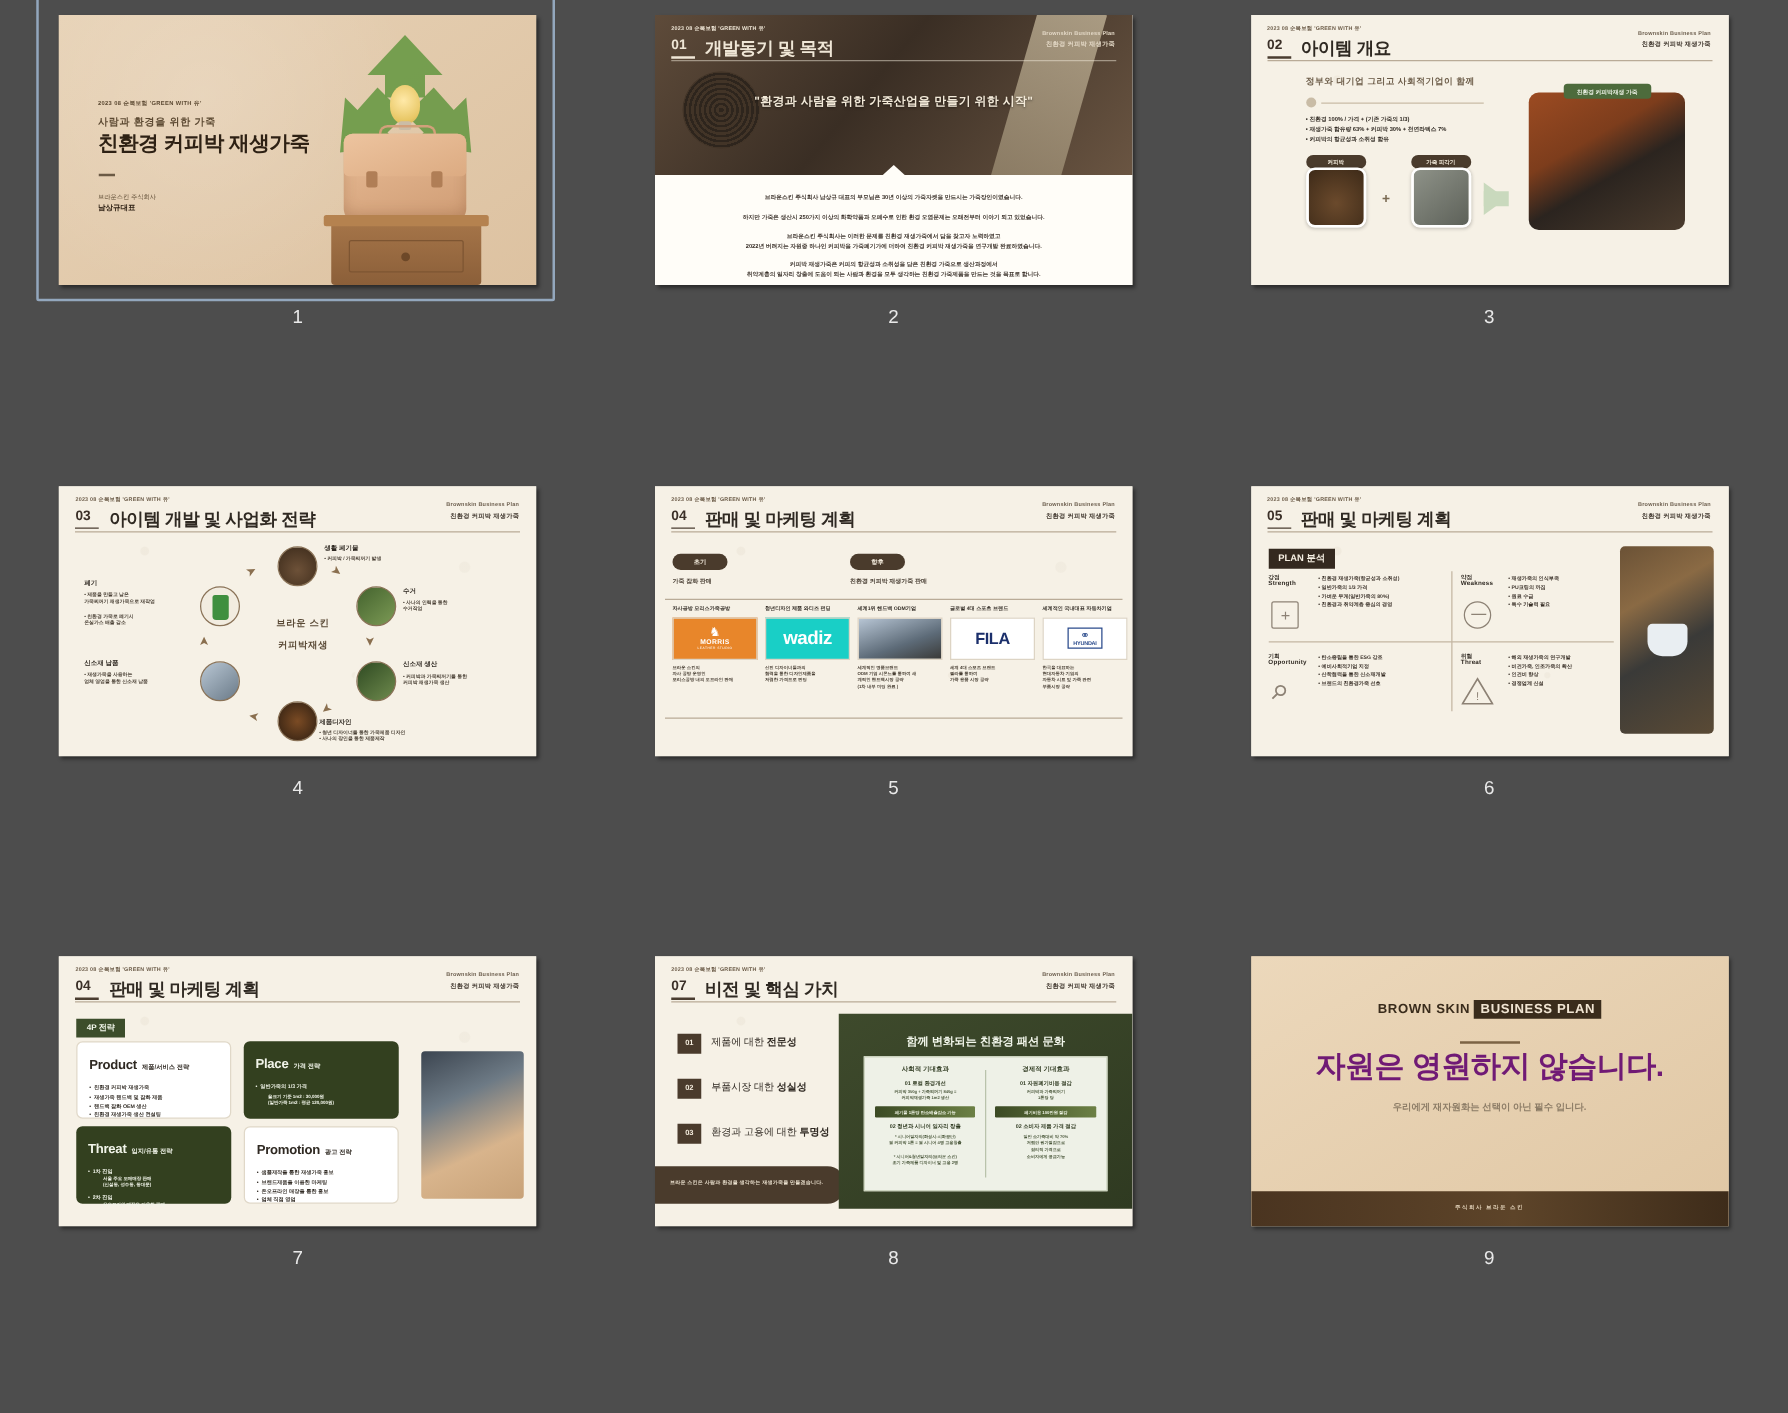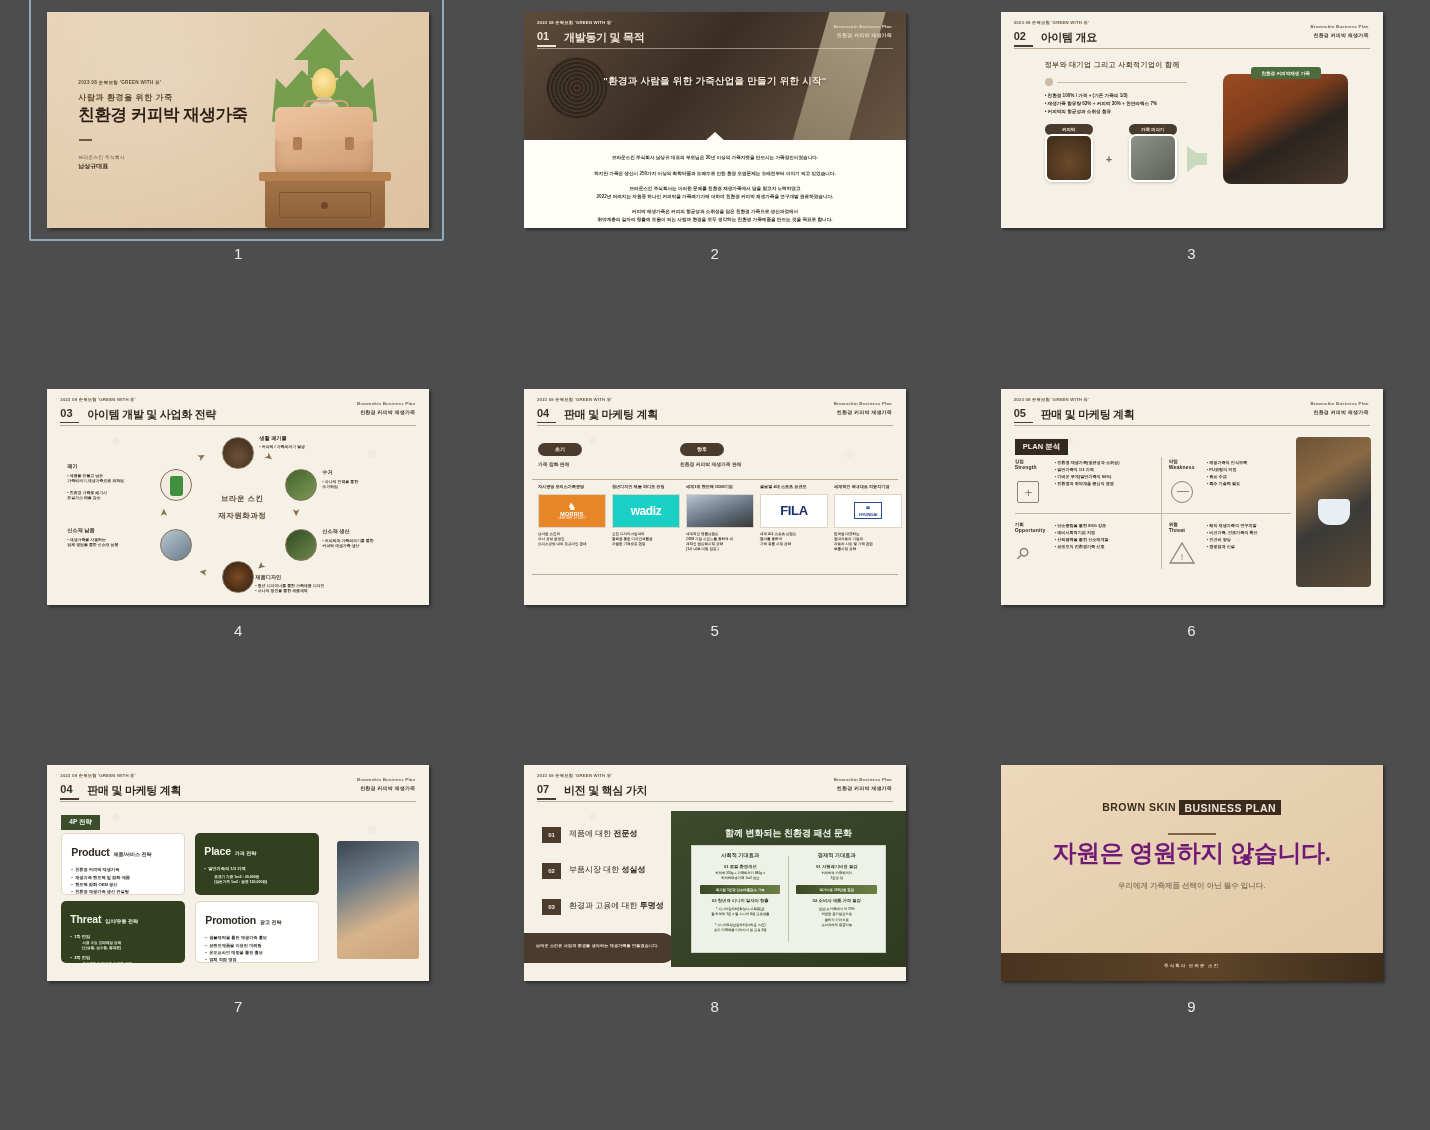--- a/index.html
+++ b/index.html
@@ -31,21 +31,21 @@
 
   
   .paper { position:absolute; inset:0; background:#f6f1e6;
     background-image:
       radial-gradient(circle at 18% 24%, rgba(190,175,150,.10) 0 3px, transparent 4px),
       radial-gradient(circle at 62% 70%, rgba(190,175,150,.09) 0 2px, transparent 3px),
       radial-gradient(circle at 85% 30%, rgba(200,190,170,.10) 0 4px, transparent 5px);
   }
   .hdr-eyebrow { position:absolute; left:13px; top:8px; font-size:4.3px; font-weight:700; color:#6c5c49; letter-spacing:.2px; }
   .hdr-num { position:absolute; left:13px; top:18px; font-size:11px; font-weight:700; color:#3b3028; }
-  .hdr-title { position:absolute; left:40px; top:18px; font-size:11px; font-weight:700; color:#2f2922; letter-spacing:-.3px;}
+  .hdr-title { position:absolute; left:40px; top:18px; font-size:14px; font-weight:700; color:#2f2922; letter-spacing:-.3px;}
   .hdr-underline { position:absolute; left:13px; top:33px; width:19px; height:1.6px; background:#4a3d30; }
   .hdr-rule { position:absolute; left:13px; right:13px; top:36px; height:1px; background:#b9ab97; }
   .hdr-right1 { position:absolute; right:14px; top:12px; font-size:4.4px; font-weight:700; color:#6e6050; letter-spacing:.2px;}
   .hdr-right2 { position:absolute; right:14px; top:20px; font-size:5px; font-weight:700; color:#3c332a; letter-spacing:.2px;}
 
   
   .s1 { background:#e4cdb0; }
   .s1 .kraft { position:absolute; inset:0;
     background:
       radial-gradient(circle at 30% 30%, rgba(255,255,255,.16), transparent 55%),
@@ -314,21 +314,21 @@
           <div class="cn c6"></div>
 
           <div class="ar" style="left:150px;top:62px;transform:rotate(-28deg)">➤</div>
           <div class="ar" style="left:218px;top:62px;transform:rotate(38deg)">➤</div>
           <div class="ar" style="left:245px;top:118px;transform:rotate(90deg)">➤</div>
           <div class="ar" style="left:210px;top:172px;transform:rotate(140deg)">➤</div>
           <div class="ar" style="left:152px;top:178px;transform:rotate(190deg)">➤</div>
           <div class="ar" style="left:112px;top:118px;transform:rotate(-90deg)">➤</div>
 
           <div class="cy-center1">브라운 스킨</div>
-          <div class="cy-center2">재자원화과정</div>
+          <div class="cy-center2">커피박재생</div>
 
           <div class="cy-h" style="left:212px;top:46px">생활 폐기물</div>
           <div class="cy-b" style="left:212px;top:55px;white-space:pre-line">• 커피박 / 가죽찌꺼기 발생</div>
 
           <div class="cy-h" style="left:275px;top:80px">수거</div>
           <div class="cy-b" style="left:275px;top:90px;white-space:pre-line">• 사나의 인력을 통한
    수거작업</div>
 
           <div class="cy-h" style="left:275px;top:139px">신소재 생산</div>
           <div class="cy-b" style="left:275px;top:149px;white-space:pre-line">• 커피박과 가죽찌꺼기를 통한
@@ -382,21 +382,21 @@
             </div>
           </div>
           <div class="cd" style="white-space:pre-line">브라운 스킨의
 자사 공방 운영인
 모리스공방 내의 오프라인 판매</div>
         </div>
 
         <div class="col" style="left:88px">
           <div class="ch">청년디자인 제품 와디즈 펀딩</div>
           <div class="logo" style="background:#19cfc6">
-            <span style="font-size:12px;font-weight:700;color:#fff;letter-spacing:-.4px">wadiz</span>
+            <span style="font-size:15px;font-weight:700;color:#fff;letter-spacing:-.4px">wadiz</span>
           </div>
           <div class="cd" style="white-space:pre-line">신진 디자이너들과의
 협력을 통한 디자인제품을
 저렴한 가격으로 펀딩</div>
         </div>
 
         <div class="col" style="left:162px">
           <div class="ch">세계1위 핸드백 ODM기업</div>
           <div class="logo" style="background:linear-gradient(160deg,#b7c5d4,#5d6b78 60%,#3a3a38)"></div>
           <div class="cd" style="white-space:pre-line">세계적인 명품브랜드
@@ -643,21 +643,21 @@
     <div class="slidenum">8</div>
   </div>
 
   <div class="cell">
     <div class="thumb-wrap">
       <div class="slide s9">
         <div class="kr"></div>
         <div class="bp"><span>BROWN SKIN</span> <em>BUSINESS PLAN</em></div>
         <div class="rule"></div>
         <div class="big">자원은 영원하지 않습니다.</div>
-        <div class="sml">우리에게 가죽제품 선택이 아닌 필수 입니다.</div>
+        <div class="sml">우리에게 재자원화는 선택이 아닌 필수 입니다.</div>
         <div class="foot">
             <span>주식회사 브라운 스킨</span>
           </div>
       </div>
     </div>
     <div class="slidenum">9</div>
   </div>
 
 </div>
 

